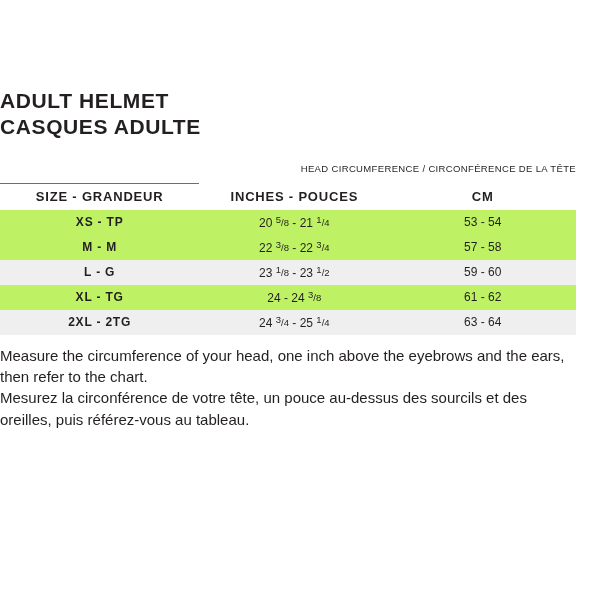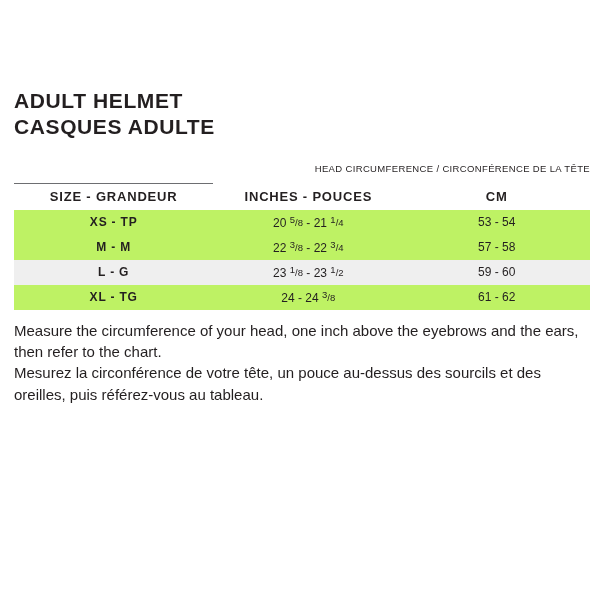--- a/index.html
+++ b/index.html
@@ -15,21 +15,21 @@
     overflow: hidden;
   }
   .page {
     position: relative;
     width: 600px;
     height: 600px;
     background: #ffffff;
   }
   .content {
     position: absolute;
-    left: 14px;
+    left: 0;
     top: 88px;
     width: 576px;
   }
   .title-block {
     margin-bottom: 14px;
   }
   .title-line {
     font-size: 21px;
     font-weight: bold;
     letter-spacing: 0.6px;
@@ -158,20 +158,25 @@
         <tr class="data-row row-light">
           <td class="col-size">L - G</td>
           <td class="col-in vline-left">23 <span class="frac"><sup>1</sup>/<sub>8</sub></span> - 23 <span class="frac"><sup>1</sup>/<sub>2</sub></span></td>
           <td class="col-cm vline-left">59 - 60</td>
         </tr>
         <tr class="data-row row-dark">
           <td class="col-size">XL - TG</td>
           <td class="col-in vline-left">24 - 24 <span class="frac"><sup>3</sup>/<sub>8</sub></span></td>
           <td class="col-cm vline-left">61 - 62</td>
         </tr>
+        <tr class="data-row row-light last-row">
+          <td class="col-size">2XL - 2TG</td>
+          <td class="col-in vline-left">24 <span class="frac"><sup>3</sup>/<sub>4</sub></span> - 25 <span class="frac"><sup>1</sup>/<sub>4</sub></span></td>
+          <td class="col-cm vline-left">63 - 64</td>
+        </tr>
       </tbody>
     </table>
 
     <div class="footnote">
       <div>Measure the circumference of your head, one inch above the eyebrows and the ears, then refer to the chart.</div>
       <div>Mesurez la circonférence de votre tête, un pouce au-dessus des sourcils et des oreilles, puis référez-vous au tableau.</div>
     </div>
 
   </div>
 </div>

